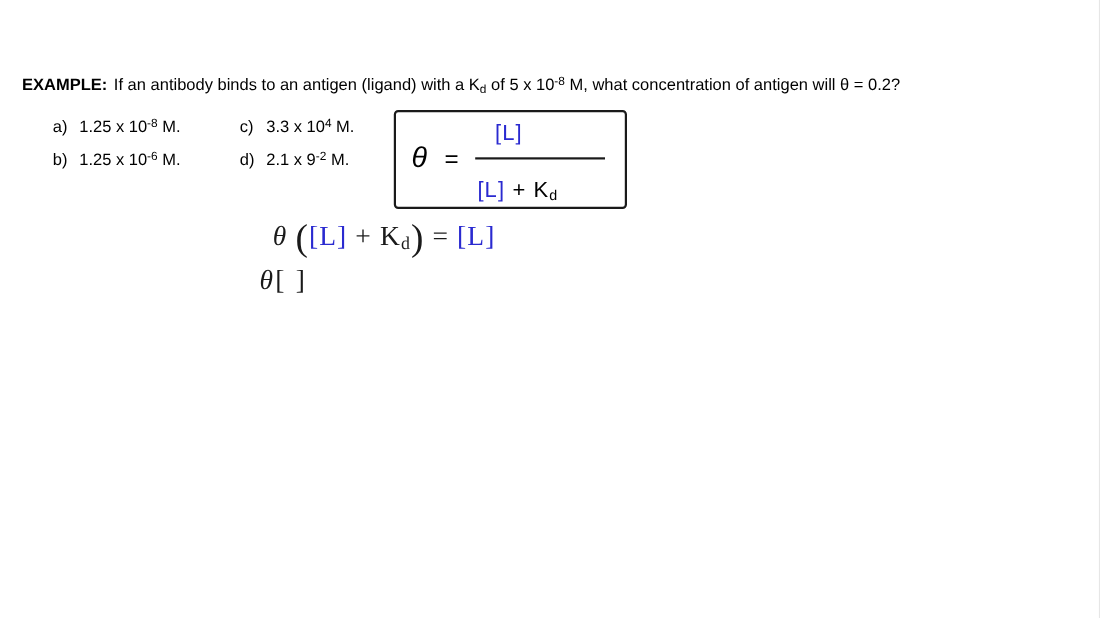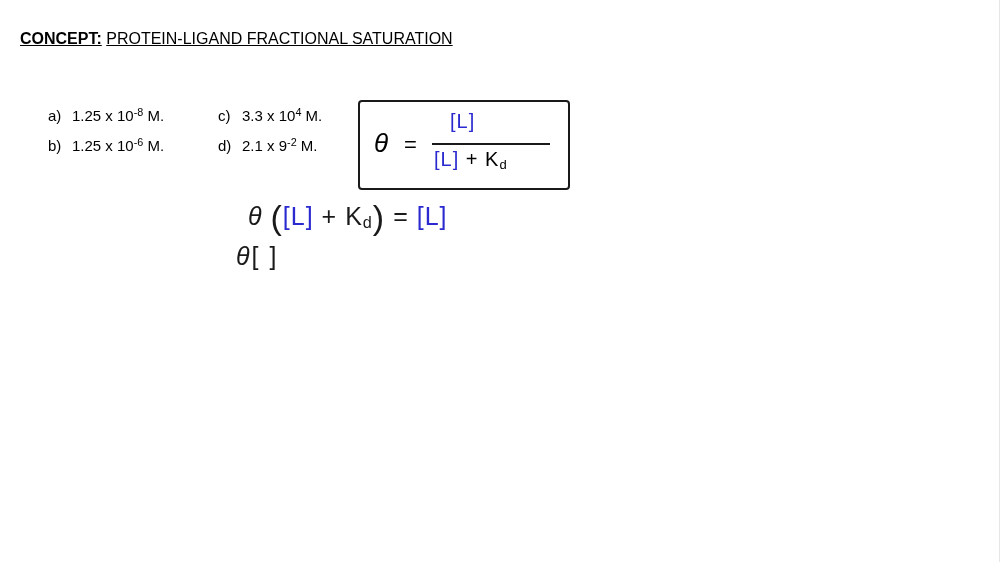--- a/index.html
+++ b/index.html
@@ -75,21 +75,21 @@
     width: 24px;
   }
   .choice-text {
     min-width: 0;
   }
   .choice-col-a { width: 170px; }
 
   
   .hand {
     position: absolute;
-    font-family: Liberation Sans, sans-serif;
+    font-family: Liberation Serif, serif;
     color: #1a1a1a;
   }
   .hand-blue { color: #2a2ad0; }
 
   .formula-box {
     position: absolute;
     left: 358px;
     top: 100px;
     width: 208px;
     height: 86px;
@@ -121,21 +121,21 @@
     position: absolute;
     left: 72px;
     top: 41px;
     width: 118px;
     height: 2px;
     background: #1a1a1a;
   }
   .fb-den {
     position: absolute;
     left: 74px;
-    top: 46px;
+    top: 60px;
     font-size: 20px;
     letter-spacing: 1px;
     white-space: nowrap;
   }
 
   .line2 {
     position: absolute;
     left: 248px;
     top: 198px;
     font-size: 25px;
@@ -165,25 +165,24 @@
     width: 1px;
     height: 562px;
     background: #e6e6e6;
   }
 </style>
 </head>
 <body>
 
 <div class="page">
 
-  <div class="concept-line">
-    <span class="concept-label">CONCEPT:</span>
-    <span class="concept-title">PROTEIN-LIGAND FRACTIONAL SATURATION</span>
-  </div>
-
+
+  <div class="example-line">
+    <span class="example-label">EXAMPLE:</span><span class="example-text">If an antibody binds to an antigen (ligand) with a K</span><sub>d</sub><span> of 5 x 10</span><sup>-8</sup><span> M, what concentration of antigen will θ = 0.2?</span>
+  </div>
 
   <div class="choices">
     <div class="choice-row">
       <div class="choice choice-col-a">
         <span class="choice-letter">a)</span>
         <span class="choice-text"><span>1.25 x 10</span><sup>-8</sup><span> M.</span></span>
       </div>
       <div class="choice">
         <span class="choice-letter">c)</span>
         <span class="choice-text"><span>3.3 x 10</span><sup>4</sup><span> M.</span></span>

